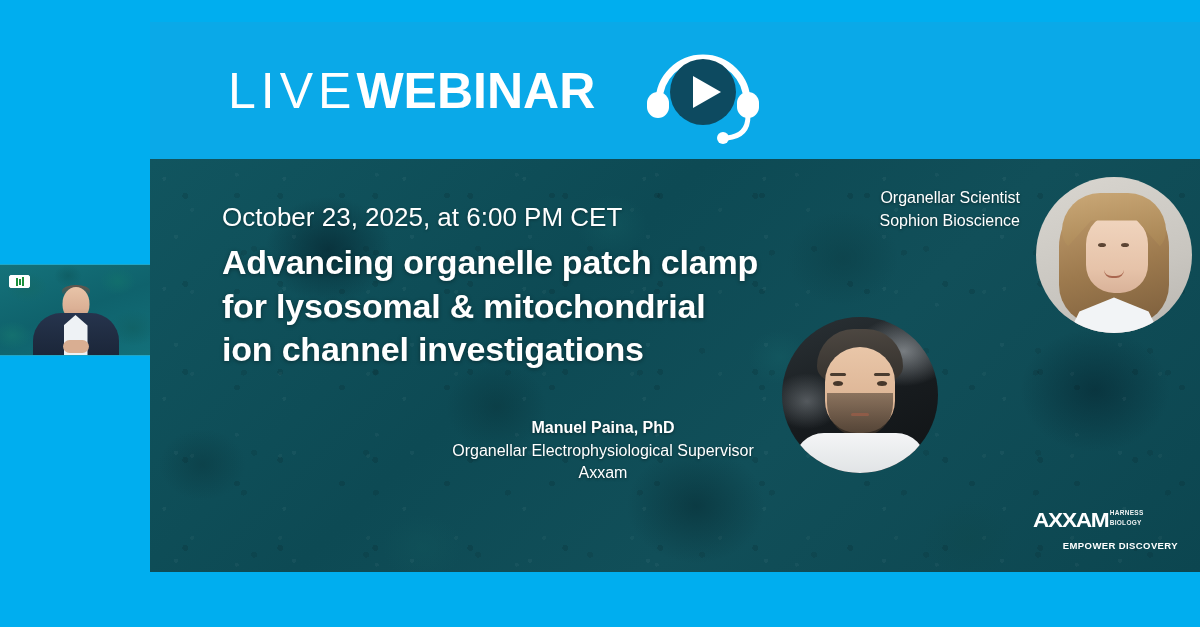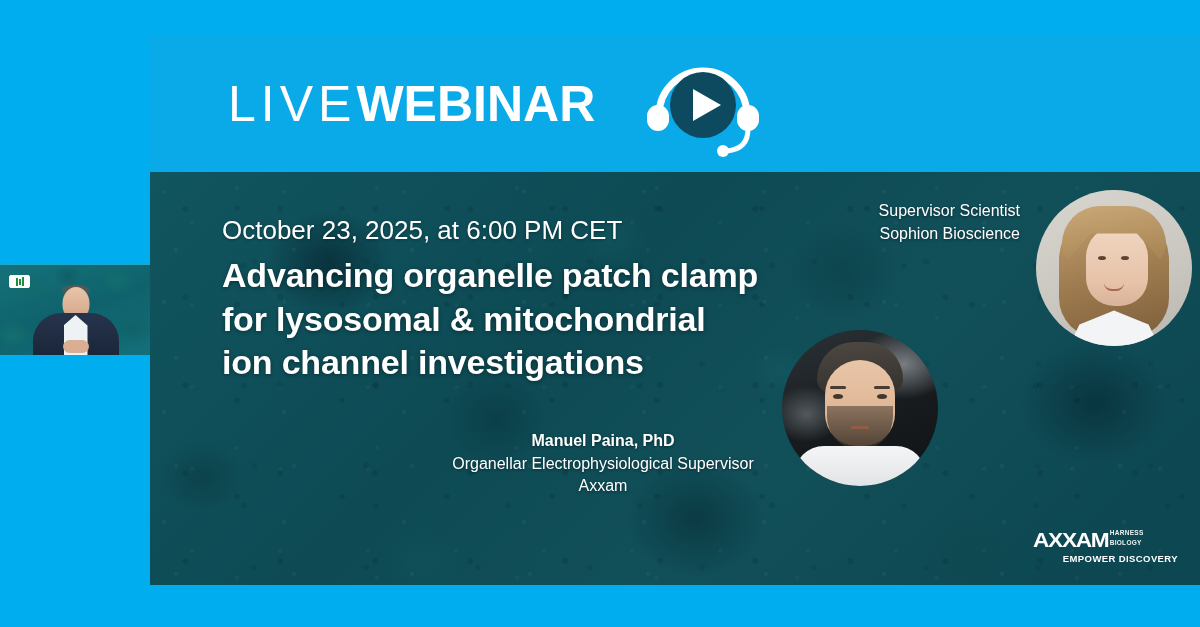--- a/index.html
+++ b/index.html
@@ -107,21 +107,21 @@
     width: 2px; height: 8px;
     background: #1a8f3c;
   }
   #webcam .badge i:nth-child(2) { height: 6px; }
   #webcam .badge i:nth-child(3) { height: 9px; }
 
   
   #slide {
     position: absolute;
     left: 150px;
-    top: 35px;
+    top: 22px;
     width: 1050px;
     height: 550px;
     overflow: hidden;
   }
 
   
   #slide-header {
     position: relative;
     height: 137px;
     background: #0aa9e8;
@@ -371,21 +371,21 @@
     line-height: 1.28;
     opacity: .92;
     padding-bottom: 2px;
   }
   #axxam-logo .tagline-bottom {
     font-size: 9.5px;
     font-weight: 700;
     letter-spacing: .4px;
     color: #ffffff;
     line-height: 1;
-    margin-top: 4px;
+    margin-top: 11px;
     padding-left: 30px;
   }
   #sophion-logo {
     display: flex;
     align-items: center;
     gap: 3px;
   }
   #sophion-logo .word {
     font-size: 19px;
     font-weight: 700;
@@ -440,21 +440,21 @@
 
     <div id="slide-body">
 
       <div id="text-block">
         <div id="webinar-date">October 23, 2025, at 6:00 PM CET</div>
         <div id="webinar-title">Advancing organelle patch clamp for lysosomal &amp; mitochondrial ion channel investigations</div>
       </div>
 
       <div id="speaker-1" class="speaker">
         <div class="info">
-          <div class="sp-role">Supervisor Scientist</div>
+          <div class="sp-role">Organellar Scientist</div>
           <div class="sp-org">Sophion Bioscience</div>
         </div>
         <div id="portrait-1" class="portrait">
           <div class="shoulder"></div>
           <div class="hair-back"></div>
           <div class="face"></div>
           <div class="hair-front"></div>
           <div class="eye l"></div>
           <div class="eye r"></div>
           <div class="smile"></div>

